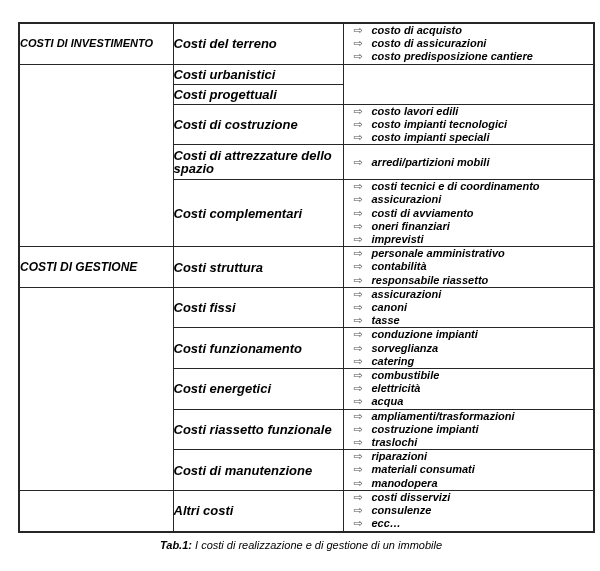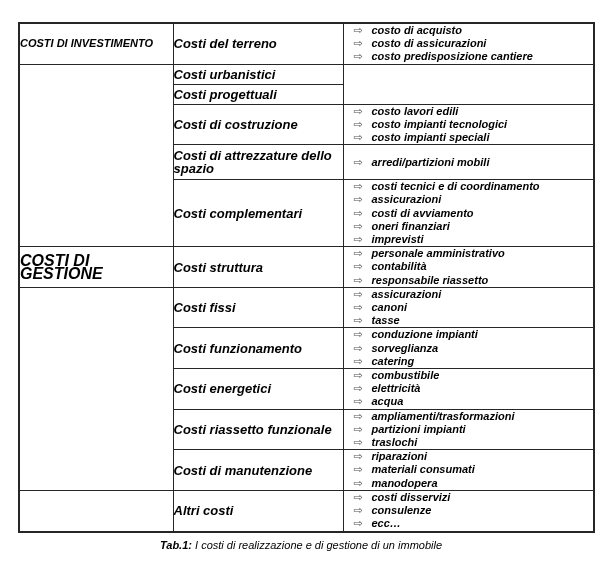--- a/index.html
+++ b/index.html
@@ -18,21 +18,21 @@
   table.costs td {
     border:1px solid #262626;
     vertical-align:middle;
     padding:0;
     overflow:hidden;
   }
   td.group {
     font-weight:bold; font-style:italic; font-size:11px; line-height:13px;
     padding:2px 4px 2px 5px;
   }
-  td.group.sm { font-size:16px;font-style:italic; }
+  td.group.sm { font-size:12px;font-style:italic; }
   td.cat {
     font-weight:bold; font-style:italic; font-size:13px; line-height:13px;
     padding:2px 6px 2px 7px;
   }
   td.items { padding:1px 2px 1px 0; vertical-align:middle; }
   .item { display:flex; align-items:flex-start; }
   .arrow {
     flex:0 0 18px; margin-left:10px;
     font-size:11px; line-height:13.2px;
     font-style:normal; font-weight:normal; color:#4f4f4f;
@@ -219,21 +219,21 @@
 
     <tr style="height:40px">
       <td class="cat">Costi riassetto funzionale</td>
       <td class="items">
         <div class="item">
               <span class="arrow">⇨</span>
               <span class="itx">ampliamenti/trasformazioni</span>
             </div>
         <div class="item">
               <span class="arrow">⇨</span>
-              <span class="itx">partizioni impianti</span>
+              <span class="itx">costruzione impianti</span>
             </div>
         <div class="item">
               <span class="arrow">⇨</span>
               <span class="itx">traslochi</span>
             </div>
       </td>
     </tr>
 
     <tr style="height:40px">
       <td class="cat">Costi di manutenzione</td>

